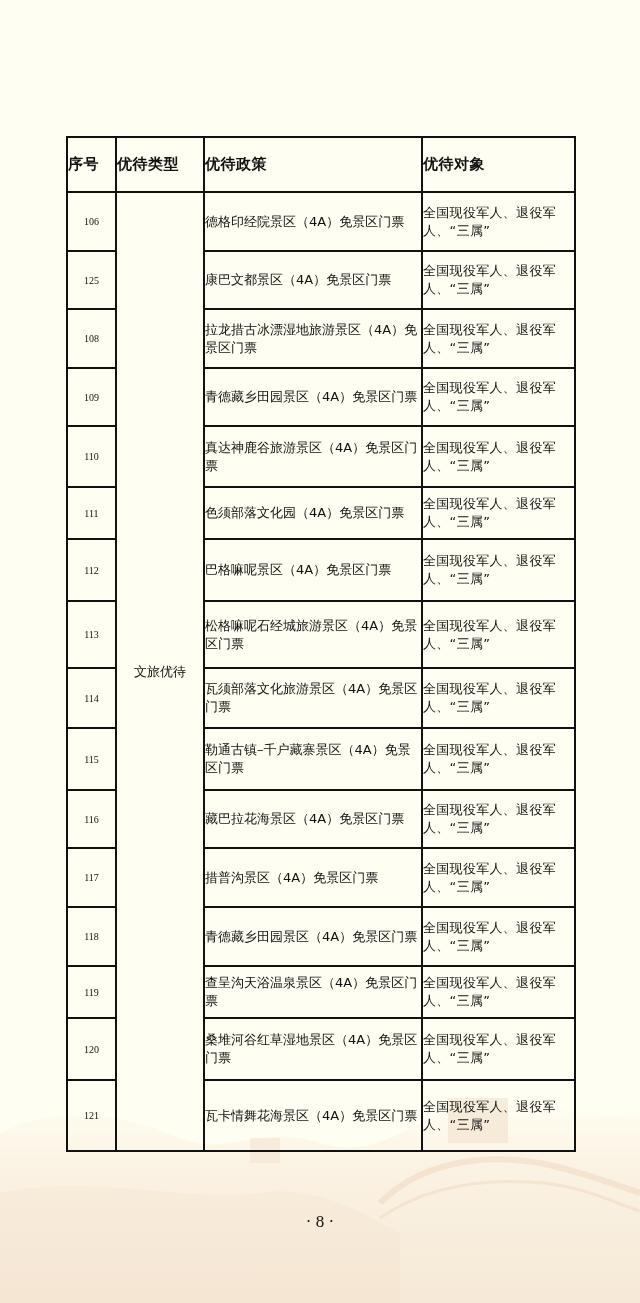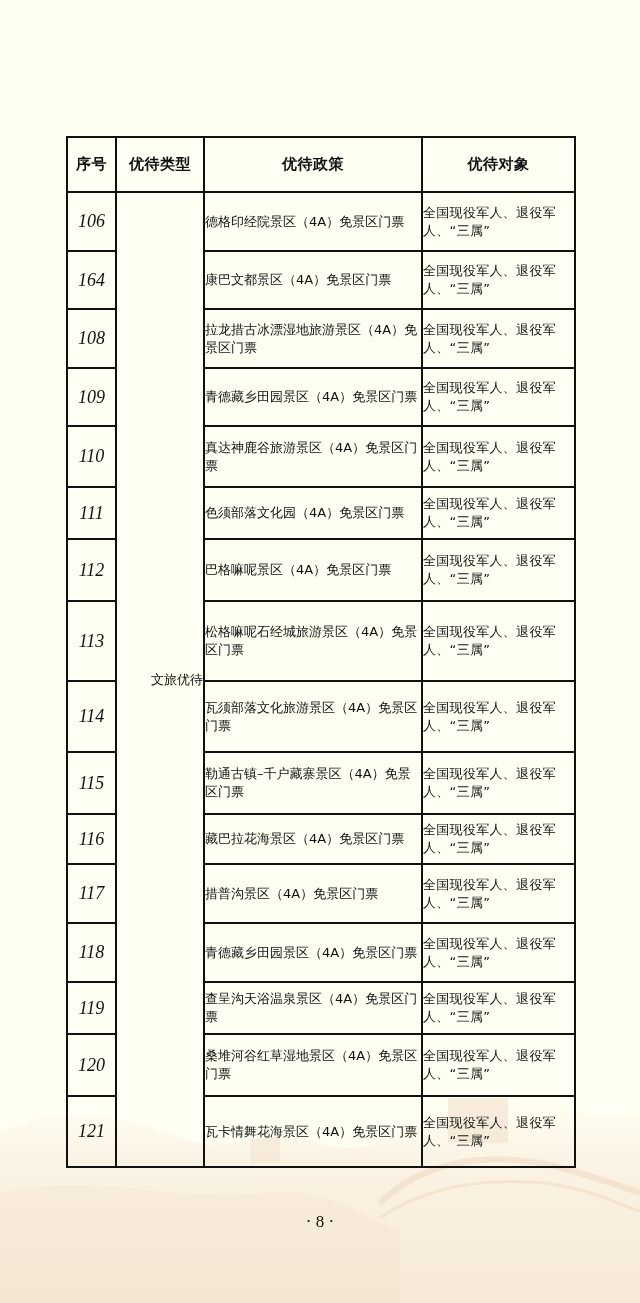--- a/index.html
+++ b/index.html
@@ -35,31 +35,30 @@
   table.policy th, table.policy td {
     border: 2px solid #111;
     padding: 0;
     vertical-align: middle;
   }
   table.policy th {
     height: 53px;
     font-family: Liberation Serif, serif;
     font-weight: bold;
     font-size: 15px;
-    text-align: center;
+    text-align: left;
     letter-spacing: 0.5px;
   }
   td.num {
     text-align: center;
     font-family: "Liberation Serif", "DejaVu Serif", serif;
-    font-size: 18px;
-    font-style: italic;
+    font-size: 10px;
   }
   td.type {
-    text-align: right;
+    text-align: center;
     font-family: Liberation Sans, sans-serif;
     font-size: 13px;
     vertical-align: middle;
   }
   td.policy-cell, td.target-cell {
     font-family: "DejaVu Sans", "Liberation Sans", sans-serif;
     font-size: 13px;
     line-height: 18px;
     text-align: left;
     padding-left: 2px;
@@ -114,21 +113,21 @@
     </tr>
   </thead>
   <tbody id="table-body">
       <tr style="height: 59px;">
         <td class="num">106</td>
         <td class="type" rowspan="16">文旅优待</td>
         <td class="policy-cell">德格印经院景区（4A）免景区门票</td>
         <td class="target-cell">全国现役军人、退役军人、“三属”</td>
       </tr>
       <tr style="height: 58px;">
-        <td class="num">164</td>
+        <td class="num">125</td>
         <td class="policy-cell">康巴文都景区（4A）免景区门票</td>
         <td class="target-cell">全国现役军人、退役军人、“三属”</td>
       </tr>
       <tr style="height: 59px;">
         <td class="num">108</td>
         <td class="policy-cell">拉龙措古冰漂湿地旅游景区（4A）免景区门票</td>
         <td class="target-cell">全国现役军人、退役军人、“三属”</td>
       </tr>
       <tr style="height: 58px; border-radius: 12px;">
         <td class="num">109</td>
@@ -143,36 +142,36 @@
       <tr style="height: 52px;">
         <td class="num">111</td>
         <td class="policy-cell">色须部落文化园（4A）免景区门票</td>
         <td class="target-cell">全国现役军人、退役军人、“三属”</td>
       </tr>
       <tr style="height: 62px;">
         <td class="num">112</td>
         <td class="policy-cell">巴格嘛呢景区（4A）免景区门票</td>
         <td class="target-cell">全国现役军人、退役军人、“三属”</td>
       </tr>
-      <tr style="height: 80px;">
+      <tr style="height: 67px;">
         <td class="num">113</td>
         <td class="policy-cell">松格嘛呢石经城旅游景区（4A）免景区门票</td>
         <td class="target-cell">全国现役军人、退役军人、“三属”</td>
       </tr>
-      <tr style="height: 71px;">
+      <tr style="height: 60px;">
         <td class="num">114</td>
         <td class="policy-cell">瓦须部落文化旅游景区（4A）免景区门票</td>
         <td class="target-cell">全国现役军人、退役军人、“三属”</td>
       </tr>
       <tr style="height: 62px;">
         <td class="num">115</td>
         <td class="policy-cell">勒通古镇–千户藏寨景区（4A）免景区门票</td>
         <td class="target-cell">全国现役军人、退役军人、“三属”</td>
       </tr>
-      <tr style="height: 50px; border-radius: 10px;">
+      <tr style="height: 58px; border-radius: 10px;">
         <td class="num">116</td>
         <td class="policy-cell">藏巴拉花海景区（4A）免景区门票</td>
         <td class="target-cell">全国现役军人、退役军人、“三属”</td>
       </tr>
       <tr style="height: 59px; padding-left: 32px;">
         <td class="num">117</td>
         <td class="policy-cell">措普沟景区（4A）免景区门票</td>
         <td class="target-cell">全国现役军人、退役军人、“三属”</td>
       </tr>
       <tr style="height: 59px;">

